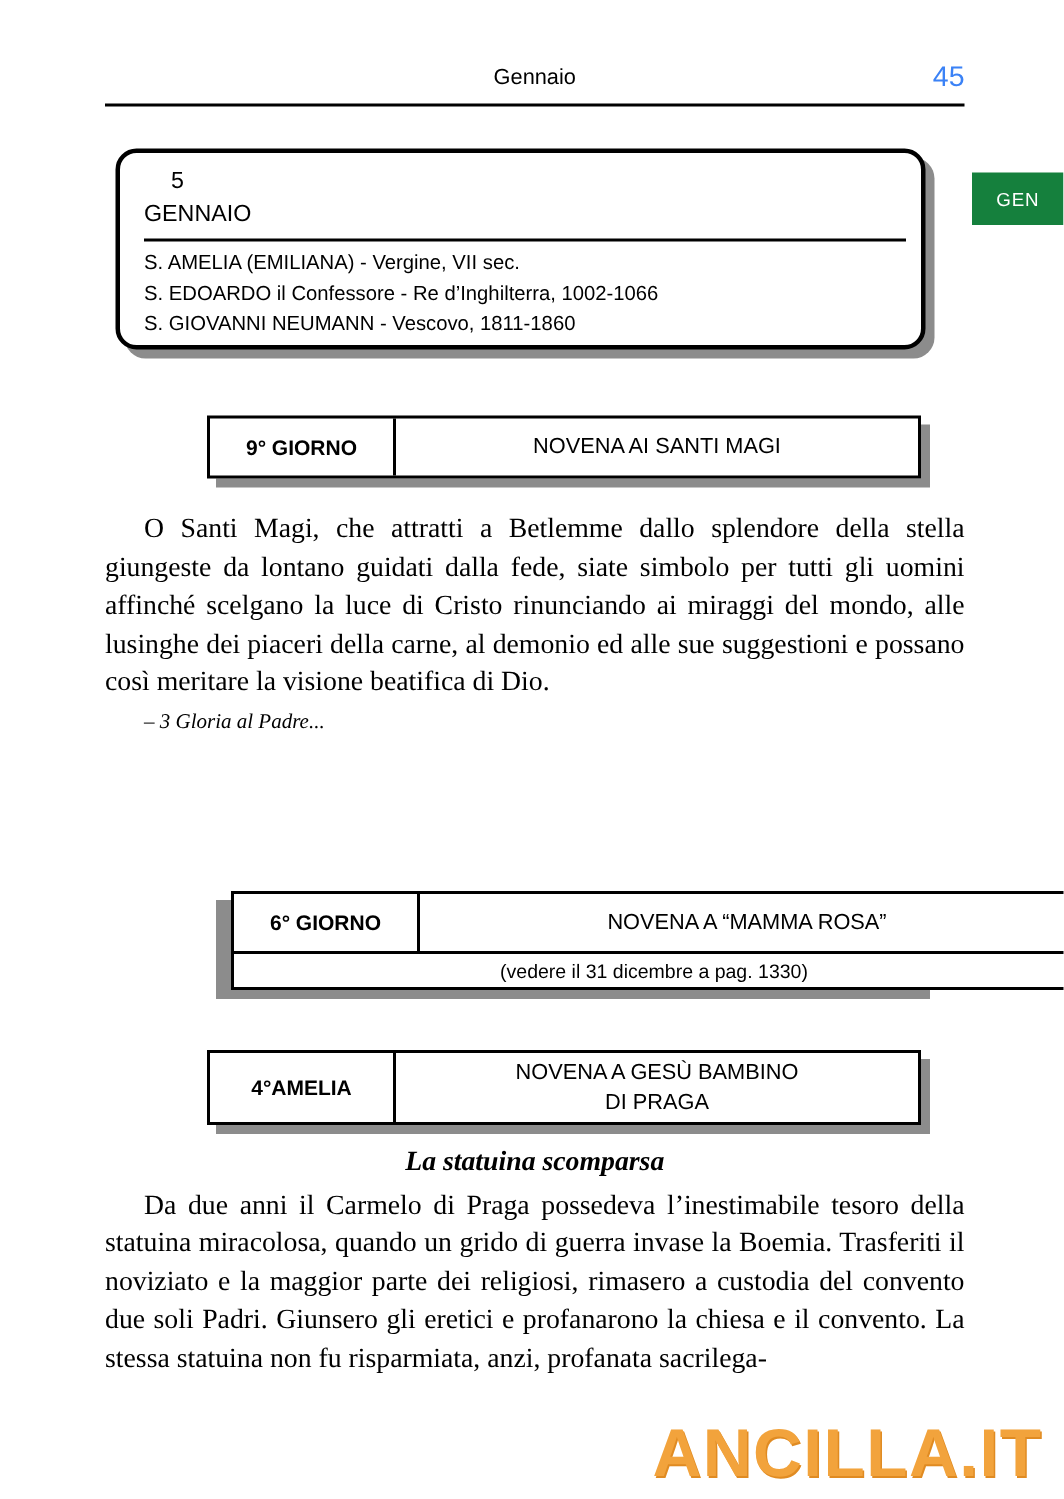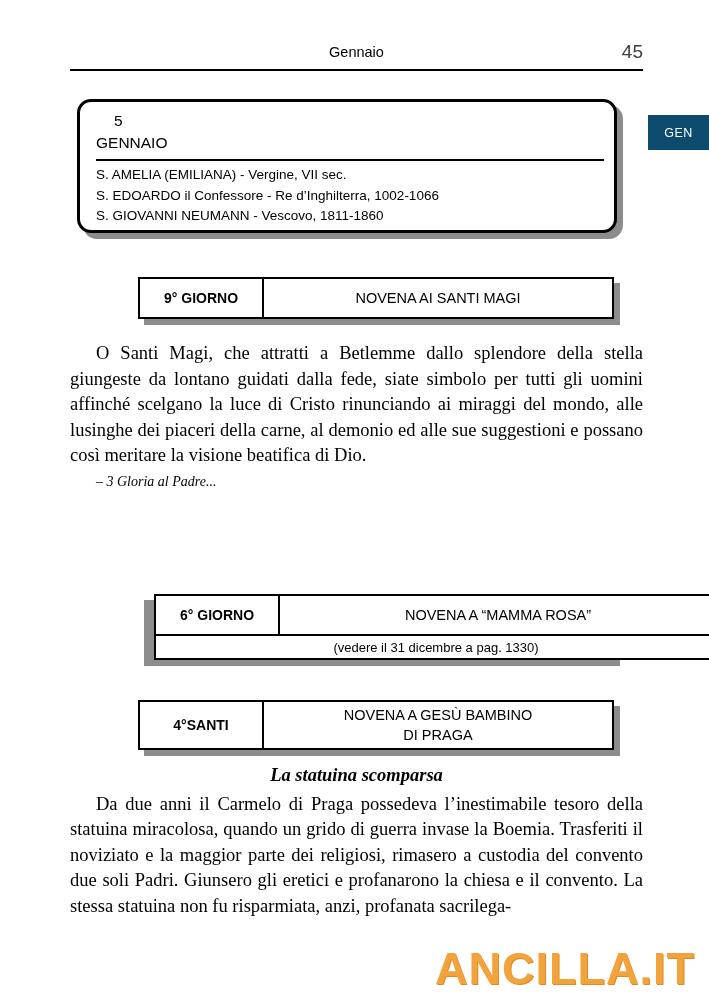--- a/index.html
+++ b/index.html
@@ -39,39 +39,39 @@
     font-family: "Liberation Sans", sans-serif;
     font-size: 14.5px;
     color: #000;
   }
   .header-pagenum {
     position: absolute;
     right: 0;
     top: -3px;
     font-family: "Liberation Sans", sans-serif;
     font-size: 19px;
-    color: #404040;
+    color: #3b82f6;
   }
   .header-rule {
     position: absolute;
     left: 0;
     top: 25px;
     width: 573px;
     height: 2px;
     background: #000;
   }
 
   
   .side-tab {
     position: absolute;
     left: 648px;
     top: 115px;
     width: 61px;
     height: 35px;
-    background: #0c4a6e;
+    background: #15803d;
     color: #ffffff;
     font-family: "Liberation Sans", sans-serif;
     font-size: 12.5px;
     display: flex;
     align-items: center;
     justify-content: center;
     letter-spacing: 0.5px;
   }
 
   
@@ -283,21 +283,21 @@
     </div>
   </div>
 
   <div class="nov-wrap" style="left:138px; top:700px; width:482px; height:56px;">
     <div class="nov-shadow" style="width:476px; height:50px;"></div>
     <div class="nov-box" style="width:476px; height:50px;">
       <div class="nov-row">
         <div class="nov-left" style="width:124px;">
           <span>4°</span>
             <br>
-          <span>SANTI</span>
+          <span>AMELIA</span>
         </div>
         <div class="nov-right">
           <div>
             <span>NOVENA A GESÙ BAMBINO</span><br>
             <span>DI PRAGA</span>
           </div>
         </div>
       </div>
     </div>
   </div>

